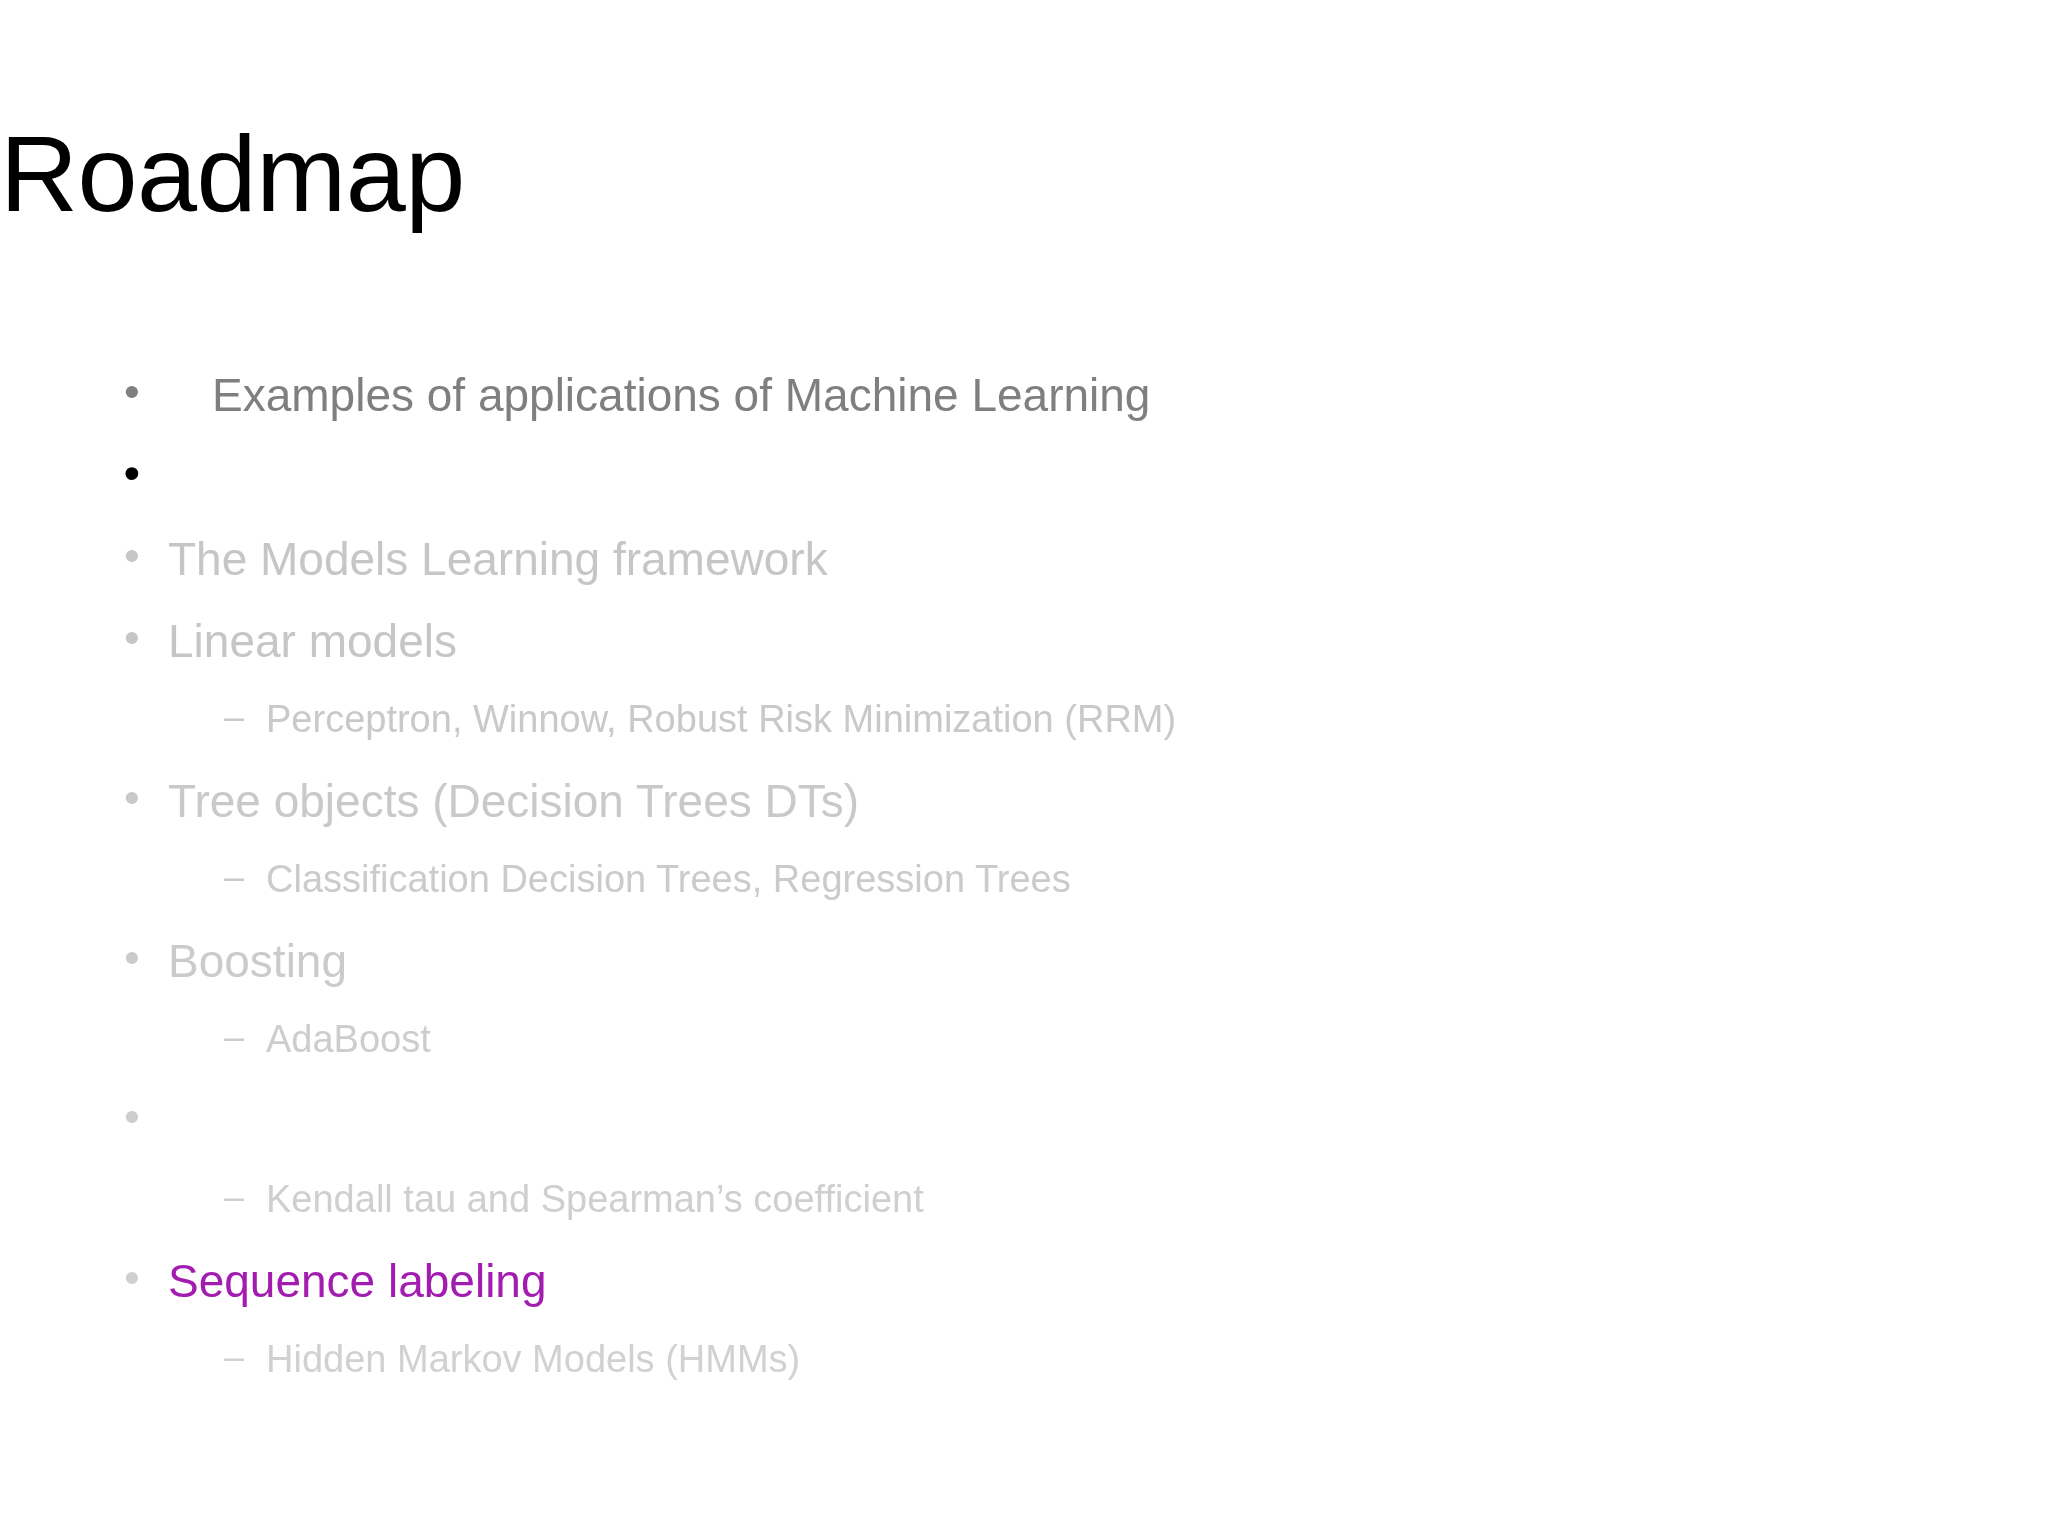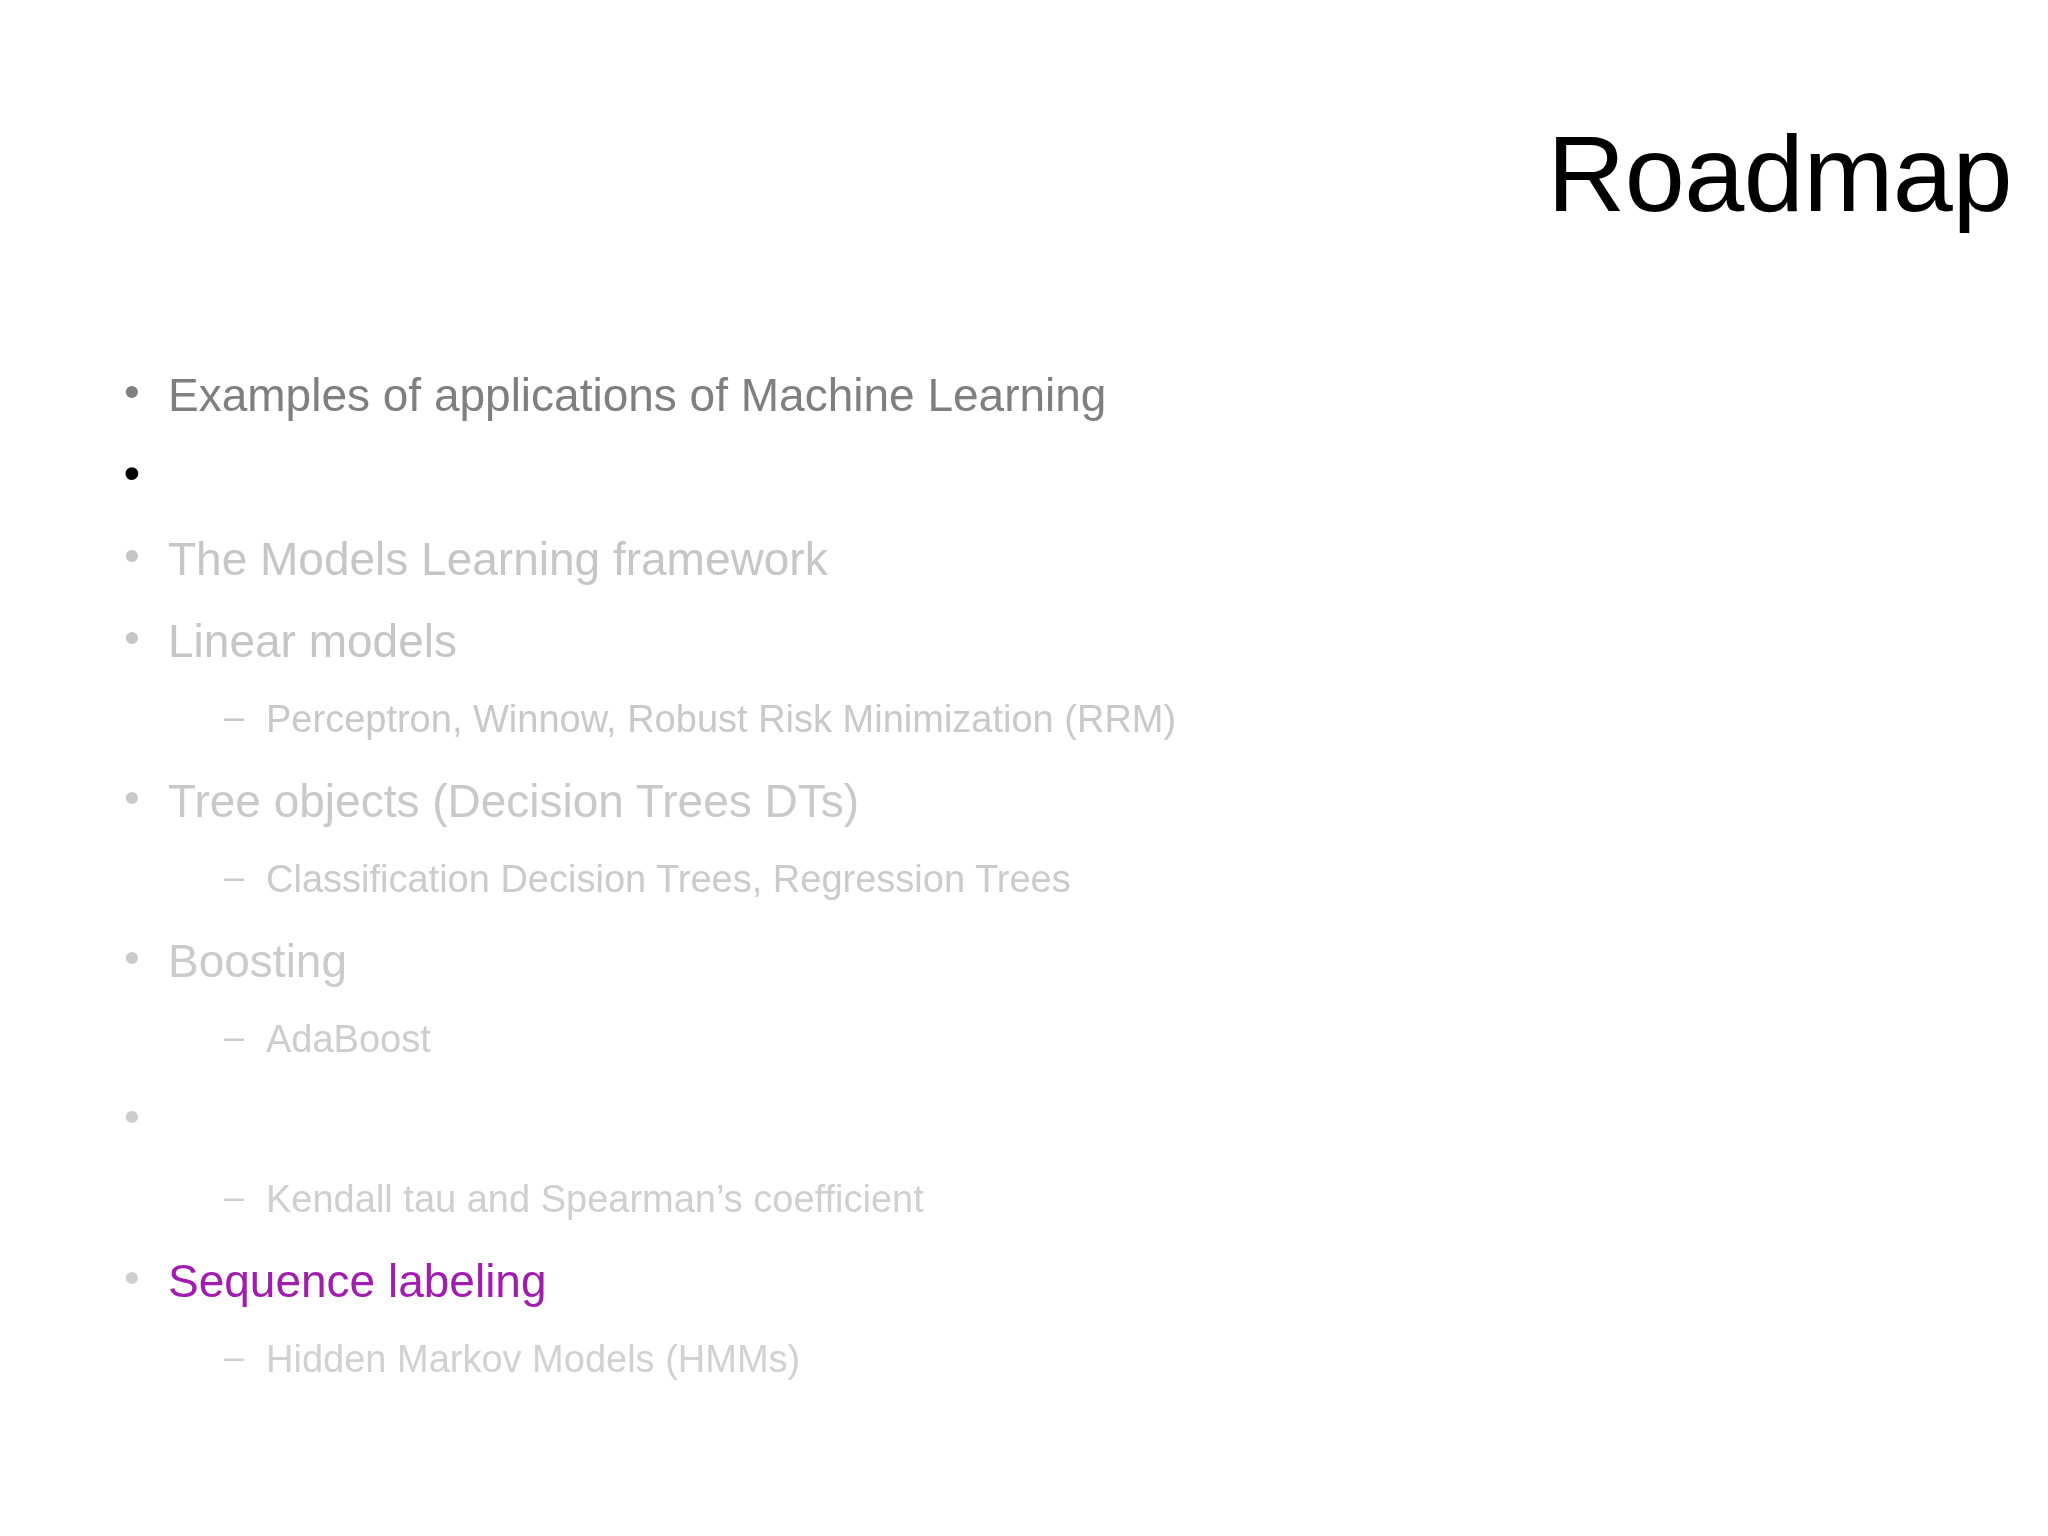--- a/index.html
+++ b/index.html
@@ -20,21 +20,21 @@
     overflow: hidden;
     box-sizing: border-box;
   }
 
   
   .slide-title {
     position: absolute;
     left: 0;
     top: 110px;
     width: 2012px;
-    text-align: right;
+    text-align: left;
     font-size: 108px;
     line-height: 1.18;
     font-weight: 400;
     color: #000000;
     letter-spacing: -0.5px;
     white-space: nowrap;
   }
 
   
   .body-list {
@@ -105,21 +105,21 @@
 </head>
 <body>
 
 <div class="slide" style="background: rgb(255, 255, 255);">
 
   <div class="slide-title" style="color: rgb(0, 0, 0);">Roadmap</div>
 
   <div class="body-list">
       <div class="bullet-row lvl1 w-normal">
         <span class="marker" style="color: rgb(127, 127, 127);">•</span>
-        <span class="bullet-text" style="color: rgb(127, 127, 127);">Examples of applications of Machine Learning</span>
+        <span class="bullet-text" style="color: rgb(127, 127, 127); margin-left: 44px;">Examples of applications of Machine Learning</span>
       </div>
       <div class="bullet-row lvl1 w-bold">
         <span class="marker" style="color: rgb(0, 0, 0);">•</span>
       </div>
       <div class="bullet-row lvl1 w-normal">
         <span class="marker" style="color: rgb(198, 198, 198);">•</span>
         <span class="bullet-text" style="color: rgb(198, 198, 198);">The Models Learning framework</span>
       </div>
       <div class="bullet-row lvl1 w-normal">
         <span class="marker" style="color: rgb(198, 198, 198);">•</span>

